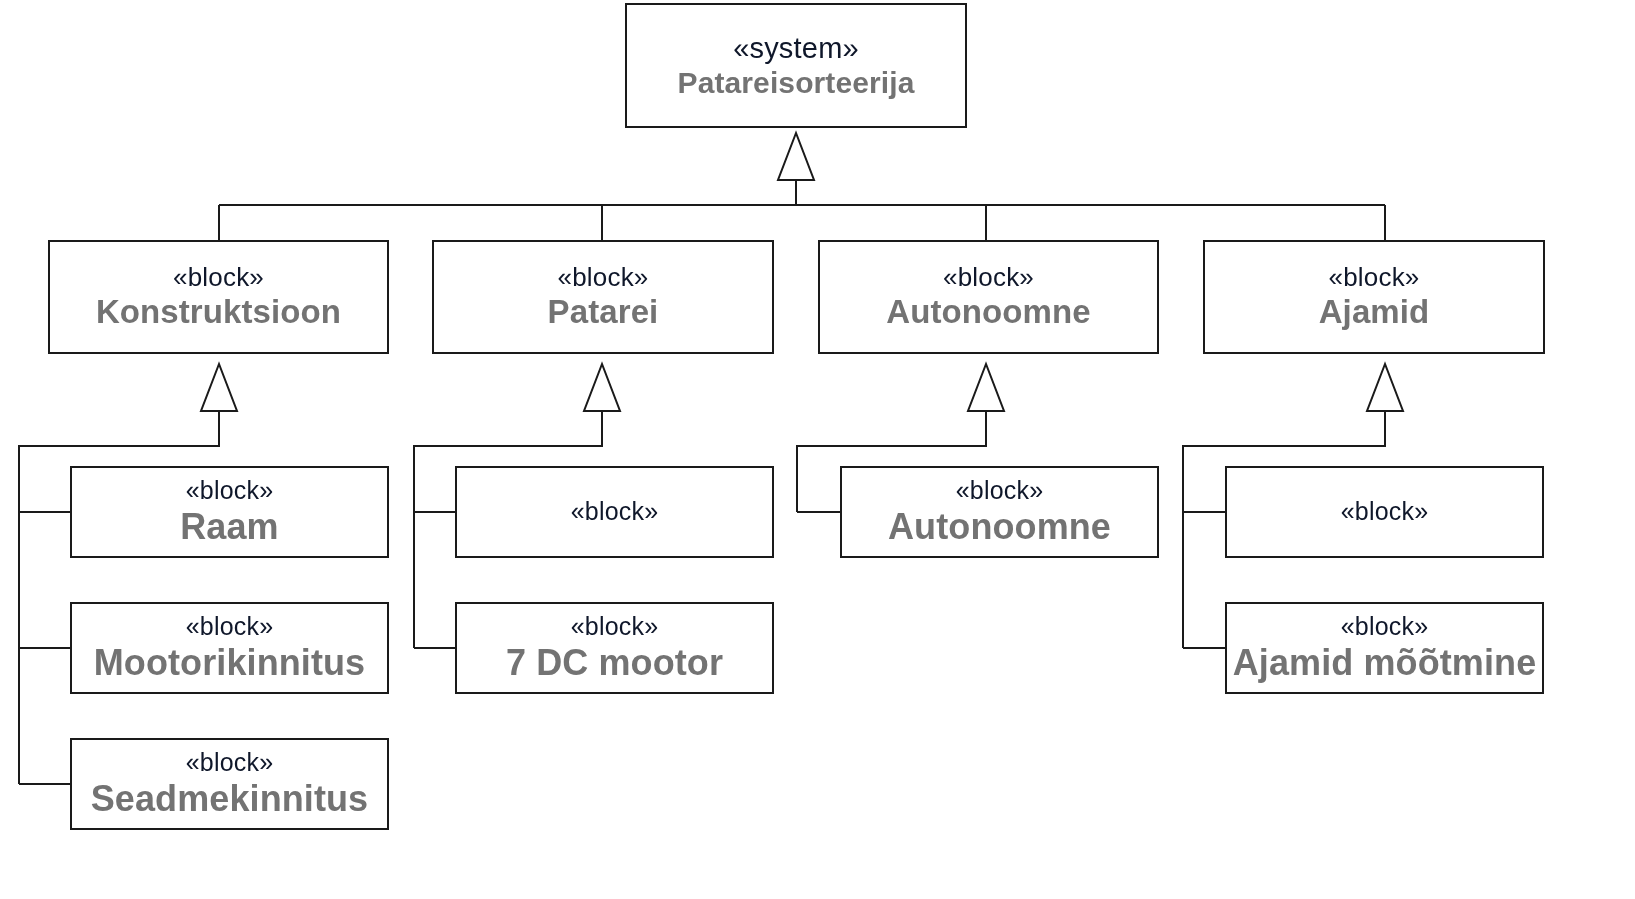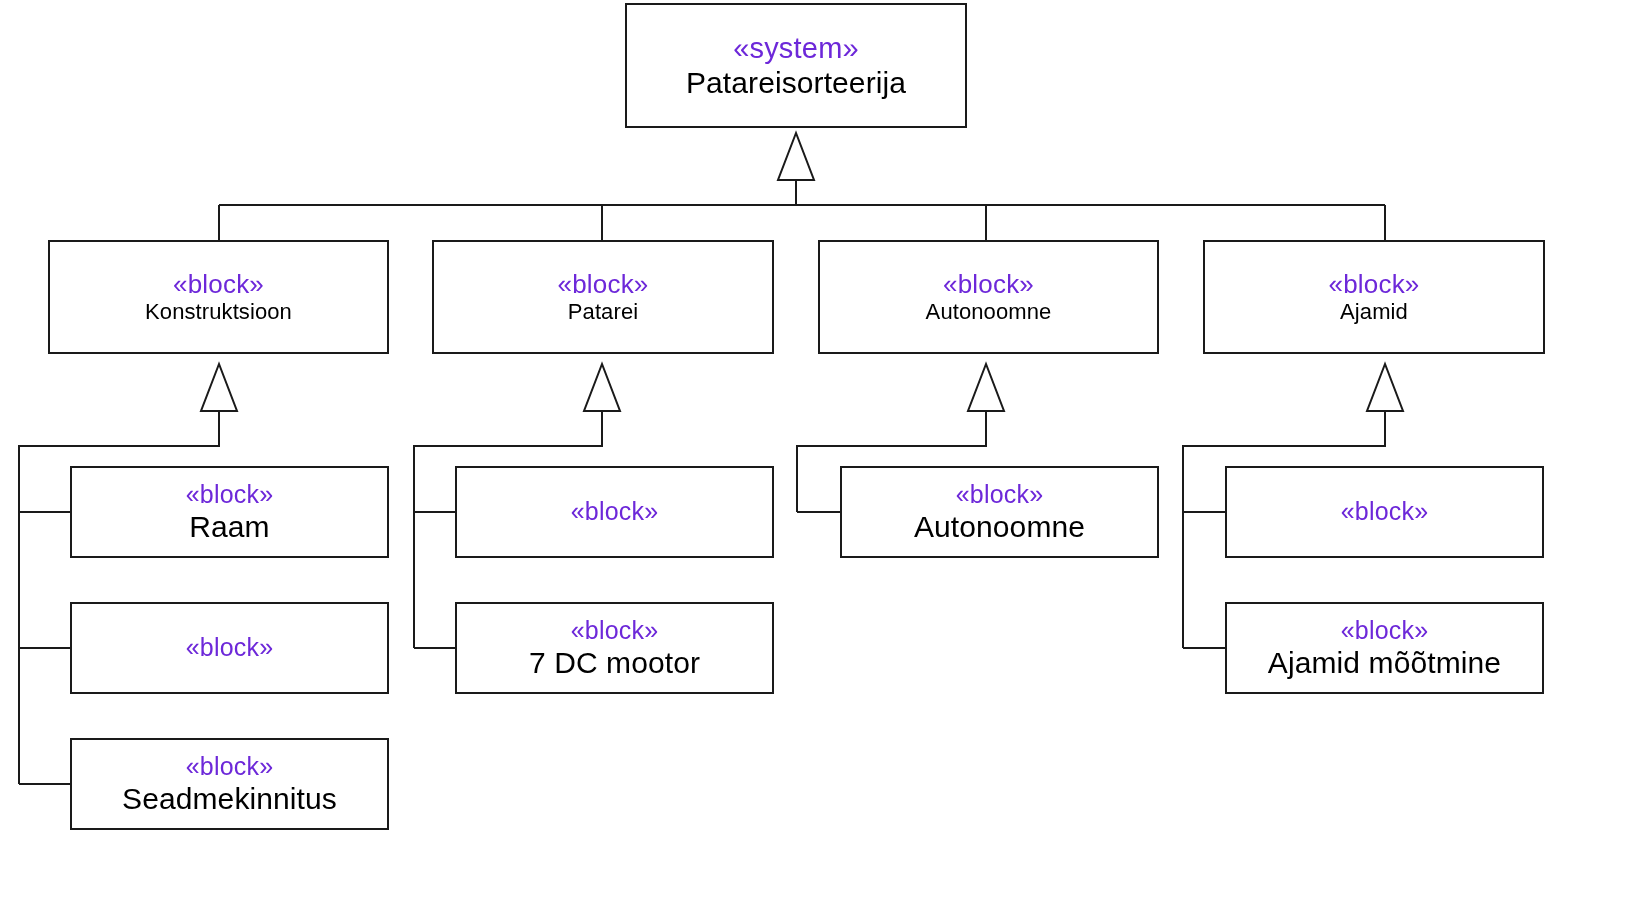--- a/index.html
+++ b/index.html
@@ -32,35 +32,35 @@
     display: flex;
     flex-direction: column;
     align-items: center;
     justify-content: center;
     text-align: center;
     line-height: 1.18;
   }
   .node .stereotype {
     font-size: 26px;
     font-weight: normal;
-    color: #6d28d9;
+    color: #0f172a;
     letter-spacing: 0.2px;
   }
   .node .nodename {
     font-size: 28px;
-    font-weight: normal;
-    color: #000000;
+    font-weight: bold;
+    color: #737373;
     letter-spacing: 0.1px;
   }
   .node.root .stereotype { font-size: 29px; }
   .node.root .nodename { font-size: 30px; }
   .node.lvl2 .stereotype { font-size: 26px; }
-  .node.lvl2 .nodename { font-size: 22px; }
+  .node.lvl2 .nodename { font-size: 33px; }
   .node.lvl3 .stereotype { font-size: 25px; }
-  .node.lvl3 .nodename { font-size: 30px; text-align: right; }
+  .node.lvl3 .nodename { font-size: 36px; text-align: right; }
 </style>
 </head>
 <body>
 
 <div id="canvas">
 
   <svg id="edge-layer" viewBox="0 0 1635 899" width="1635" height="899" xmlns="http://www.w3.org/2000/svg">
     <g id="edges" fill="none" stroke="#1a1a1a" stroke-width="2">
         <polyline points="796,180 796,205"></polyline>
         <polyline points="219,205 1385,205"></polyline>
@@ -111,20 +111,21 @@
     <div class="stereotype">«block»</div>
     <div class="nodename">Ajamid</div>
   </div>
 
   <div class="node lvl3" id="node-l3-0" style="left: 70px; top: 466px; width: 319px; height: 92px;">
     <div class="stereotype">«block»</div>
     <div class="nodename">Raam</div>
   </div>
   <div class="node lvl3" id="node-l3-1" style="left: 70px; top: 602px; width: 319px; height: 92px;">
     <div class="stereotype">«block»</div>
+    <div class="nodename">Mootorikinnitus</div>
   </div>
   <div class="node lvl3" id="node-l3-2" style="left: 70px; top: 738px; width: 319px; height: 92px;">
     <div class="stereotype">«block»</div>
     <div class="nodename">Seadmekinnitus</div>
   </div>
   <div class="node lvl3" id="node-l3-3" style="left: 455px; top: 466px; width: 319px; height: 92px;">
     <div class="stereotype">«block»</div>
   </div>
   <div class="node lvl3" id="node-l3-4" style="left: 455px; top: 602px; width: 319px; height: 92px;">
     <div class="stereotype">«block»</div>

